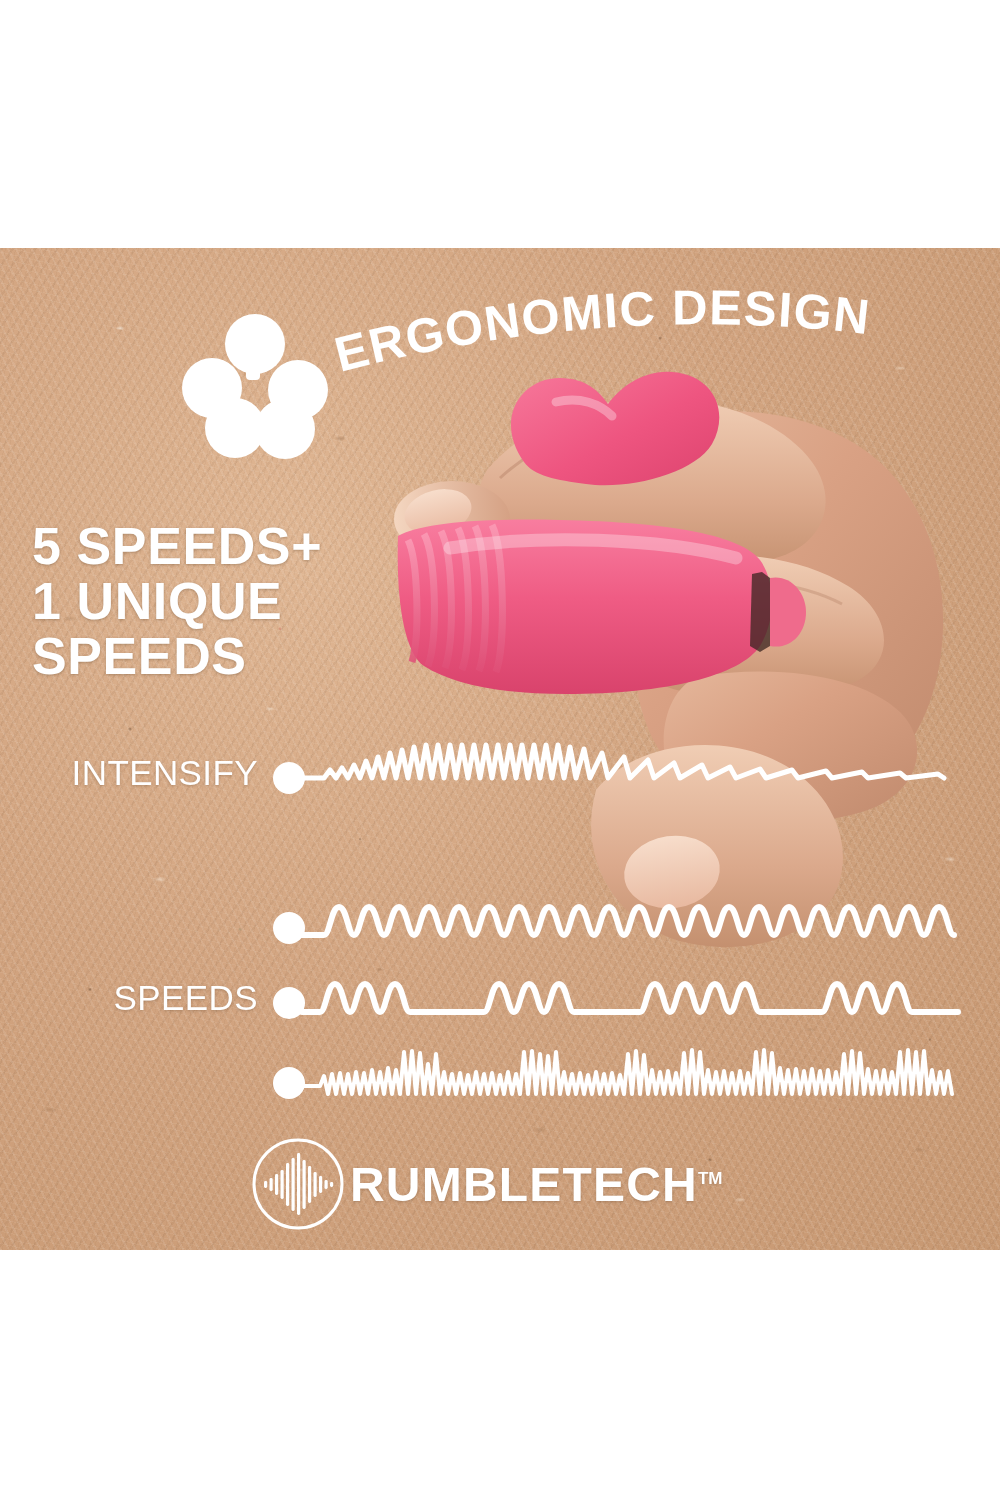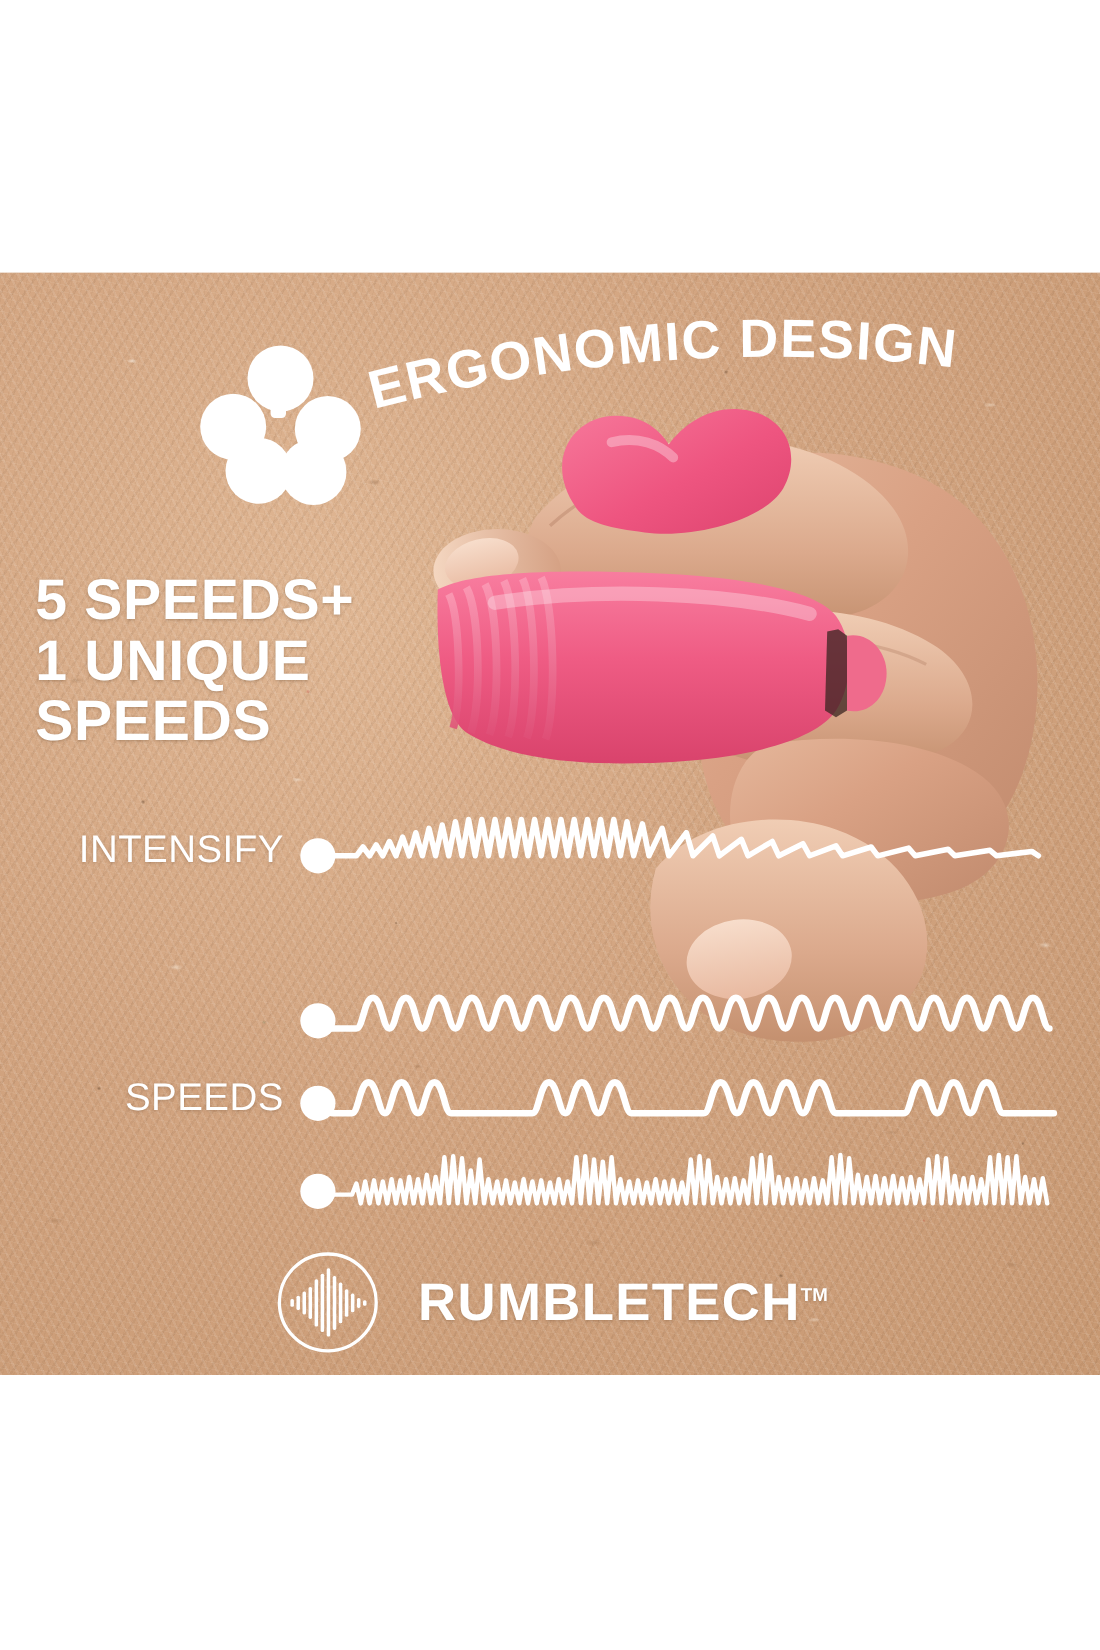--- a/index.html
+++ b/index.html
@@ -76,21 +76,21 @@
   .rhythm-label{
     position:absolute;right:0;top:50%;transform:translateY(-50%);
     color:#ffffff;font-size:35px;font-weight:400;letter-spacing:.4px;
     white-space:nowrap;text-shadow:0 1px 3px rgba(90,60,35,.30);
   }
   .label-holder{position:absolute;left:0;width:258px;height:56px;}
   .wave-holder{position:absolute;left:272px;top:0;width:700px;height:56px;}
   .wave-holder svg{display:block;width:700px;height:56px;overflow:visible;}
 
   
-  #footer-logo{position:absolute;left:250px;top:1136px;display:flex;align-items:center;gap:34px;}
+  #footer-logo{position:absolute;left:250px;top:1136px;display:flex;align-items:center;gap:4px;}
   #footer-wordmark{color:#ffffff;font-size:48px;font-weight:700;letter-spacing:1.2px;
                    text-shadow:0 1px 3px rgba(90,60,35,.30);position:relative;}
   #footer-tm{font-size:17px;vertical-align:super;font-weight:700;letter-spacing:0;}
 </style>
 </head>
 <body>
 
 <div id="stage">
 
   <div id="kraft"></div>

